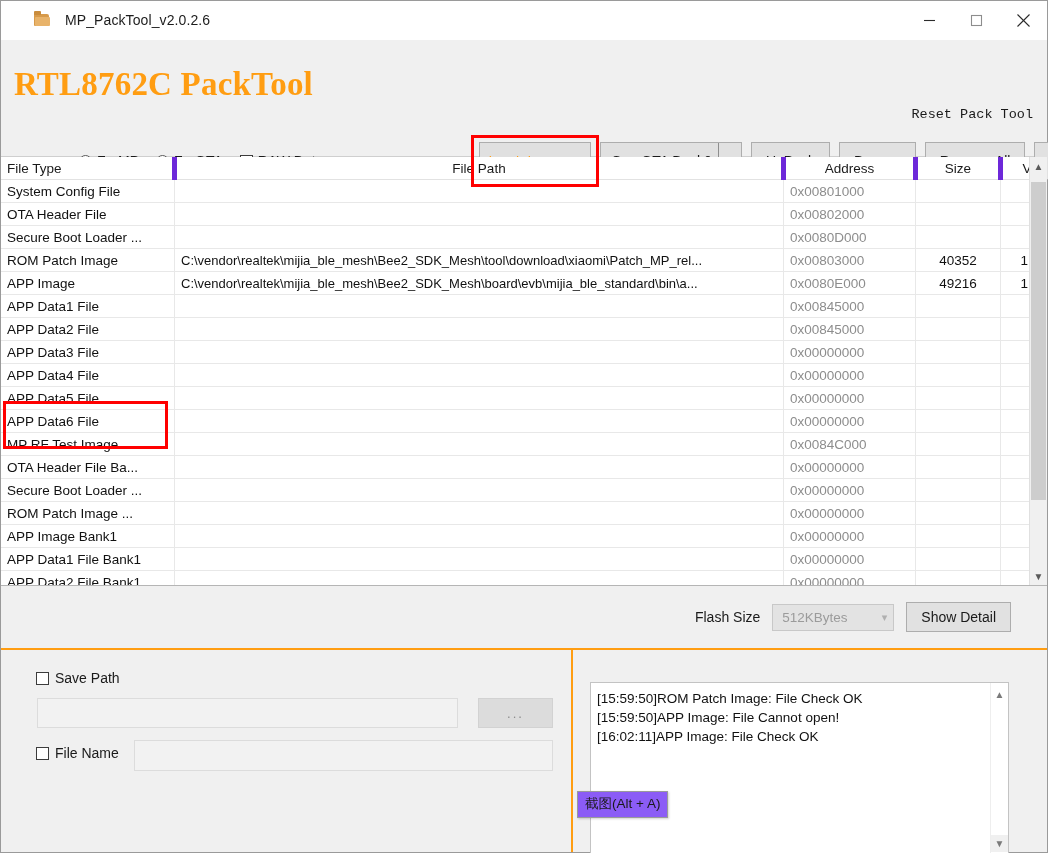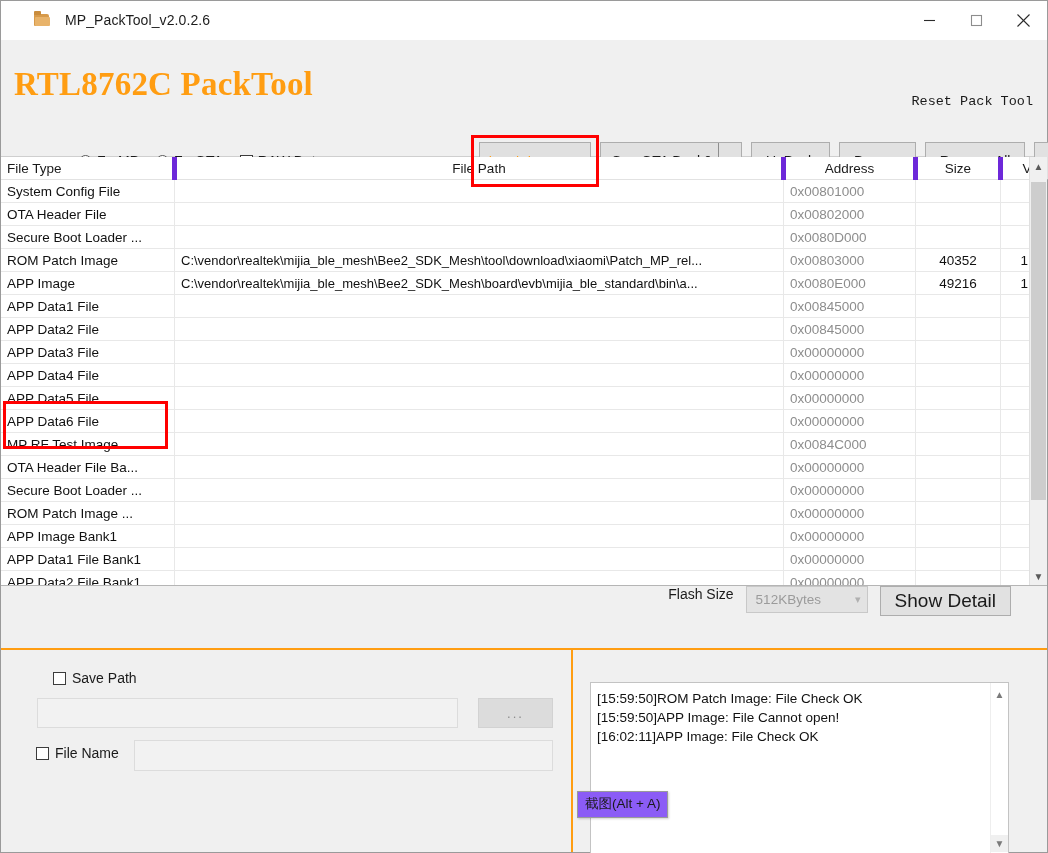--- a/index.html
+++ b/index.html
@@ -101,21 +101,21 @@
     font-family: "Liberation Serif", serif;
     font-weight: bold;
     font-size: 33px;
     color: #FF9D12;
     letter-spacing: 0.2px;
     white-space: nowrap;
   }
   .reset-link {
     position: absolute;
     right: 14px;
-    top: 61px;
+    top: 74px;
     transform: translateY(-50%);
     font-family: "Liberation Mono", monospace;
     font-size: 13.5px;
     color: #1a1a1a;
     white-space: nowrap;
   }
   .options-row {
     position: absolute;
     left: 78px;
     top: 121px;
@@ -317,20 +317,21 @@
   #redbox-rows {
     left: 2px; top: 244px; width: 165px; height: 48px;
   }
 
   
   .flash-strip {
     flex: 0 0 auto;
     height: 64px;
     background: #f0f0f0;
     display: flex;
+    align-items: center;
     justify-content: flex-end;
     padding-right: 36px;
     gap: 12px;
     border-bottom: 2px solid #FF9D12;
     box-sizing: border-box;
   }
   .flash-label {
     font-size: 14px;
     color: #1a1a1a;
   }
@@ -352,21 +353,21 @@
     font-size: 11px;
   }
   .show-detail {
     height: 30px;
     padding: 0 14px;
     background: #e1e1e1;
     border: 1px solid #adadad;
     box-sizing: border-box;
     display: flex;
     align-items: center;
-    font-size: 19px;
+    font-size: 14px;
     color: #1a1a1a;
   }
 
   
   .bottom {
     flex: 1 1 auto;
     display: flex;
     background: #f0f0f0;
     position: relative;
   }
@@ -381,21 +382,21 @@
     position: absolute;
     display: flex;
     align-items: center;
     gap: 6px;
     font-size: 14px;
     color: #1a1a1a;
   }
   #savepath-row { left: 35px; top: 661px; }
   #filename-row { left: 35px; top: 736px; }
   .bottom-left .chk-row { position: absolute; }
-  #savepath-row { left: 52px; top: 20px; }
+  #savepath-row { left: 35px; top: 20px; }
   #filename-row { left: 35px; top: 95px; }
   .txtbox {
     position: absolute;
     background: #f2f2f2;
     border: 1px solid #dcdcdc;
     box-sizing: border-box;
   }
   #savepath-input { left: 36px; top: 48px; width: 421px; height: 30px; }
   #savepath-browse {
     position: absolute;

